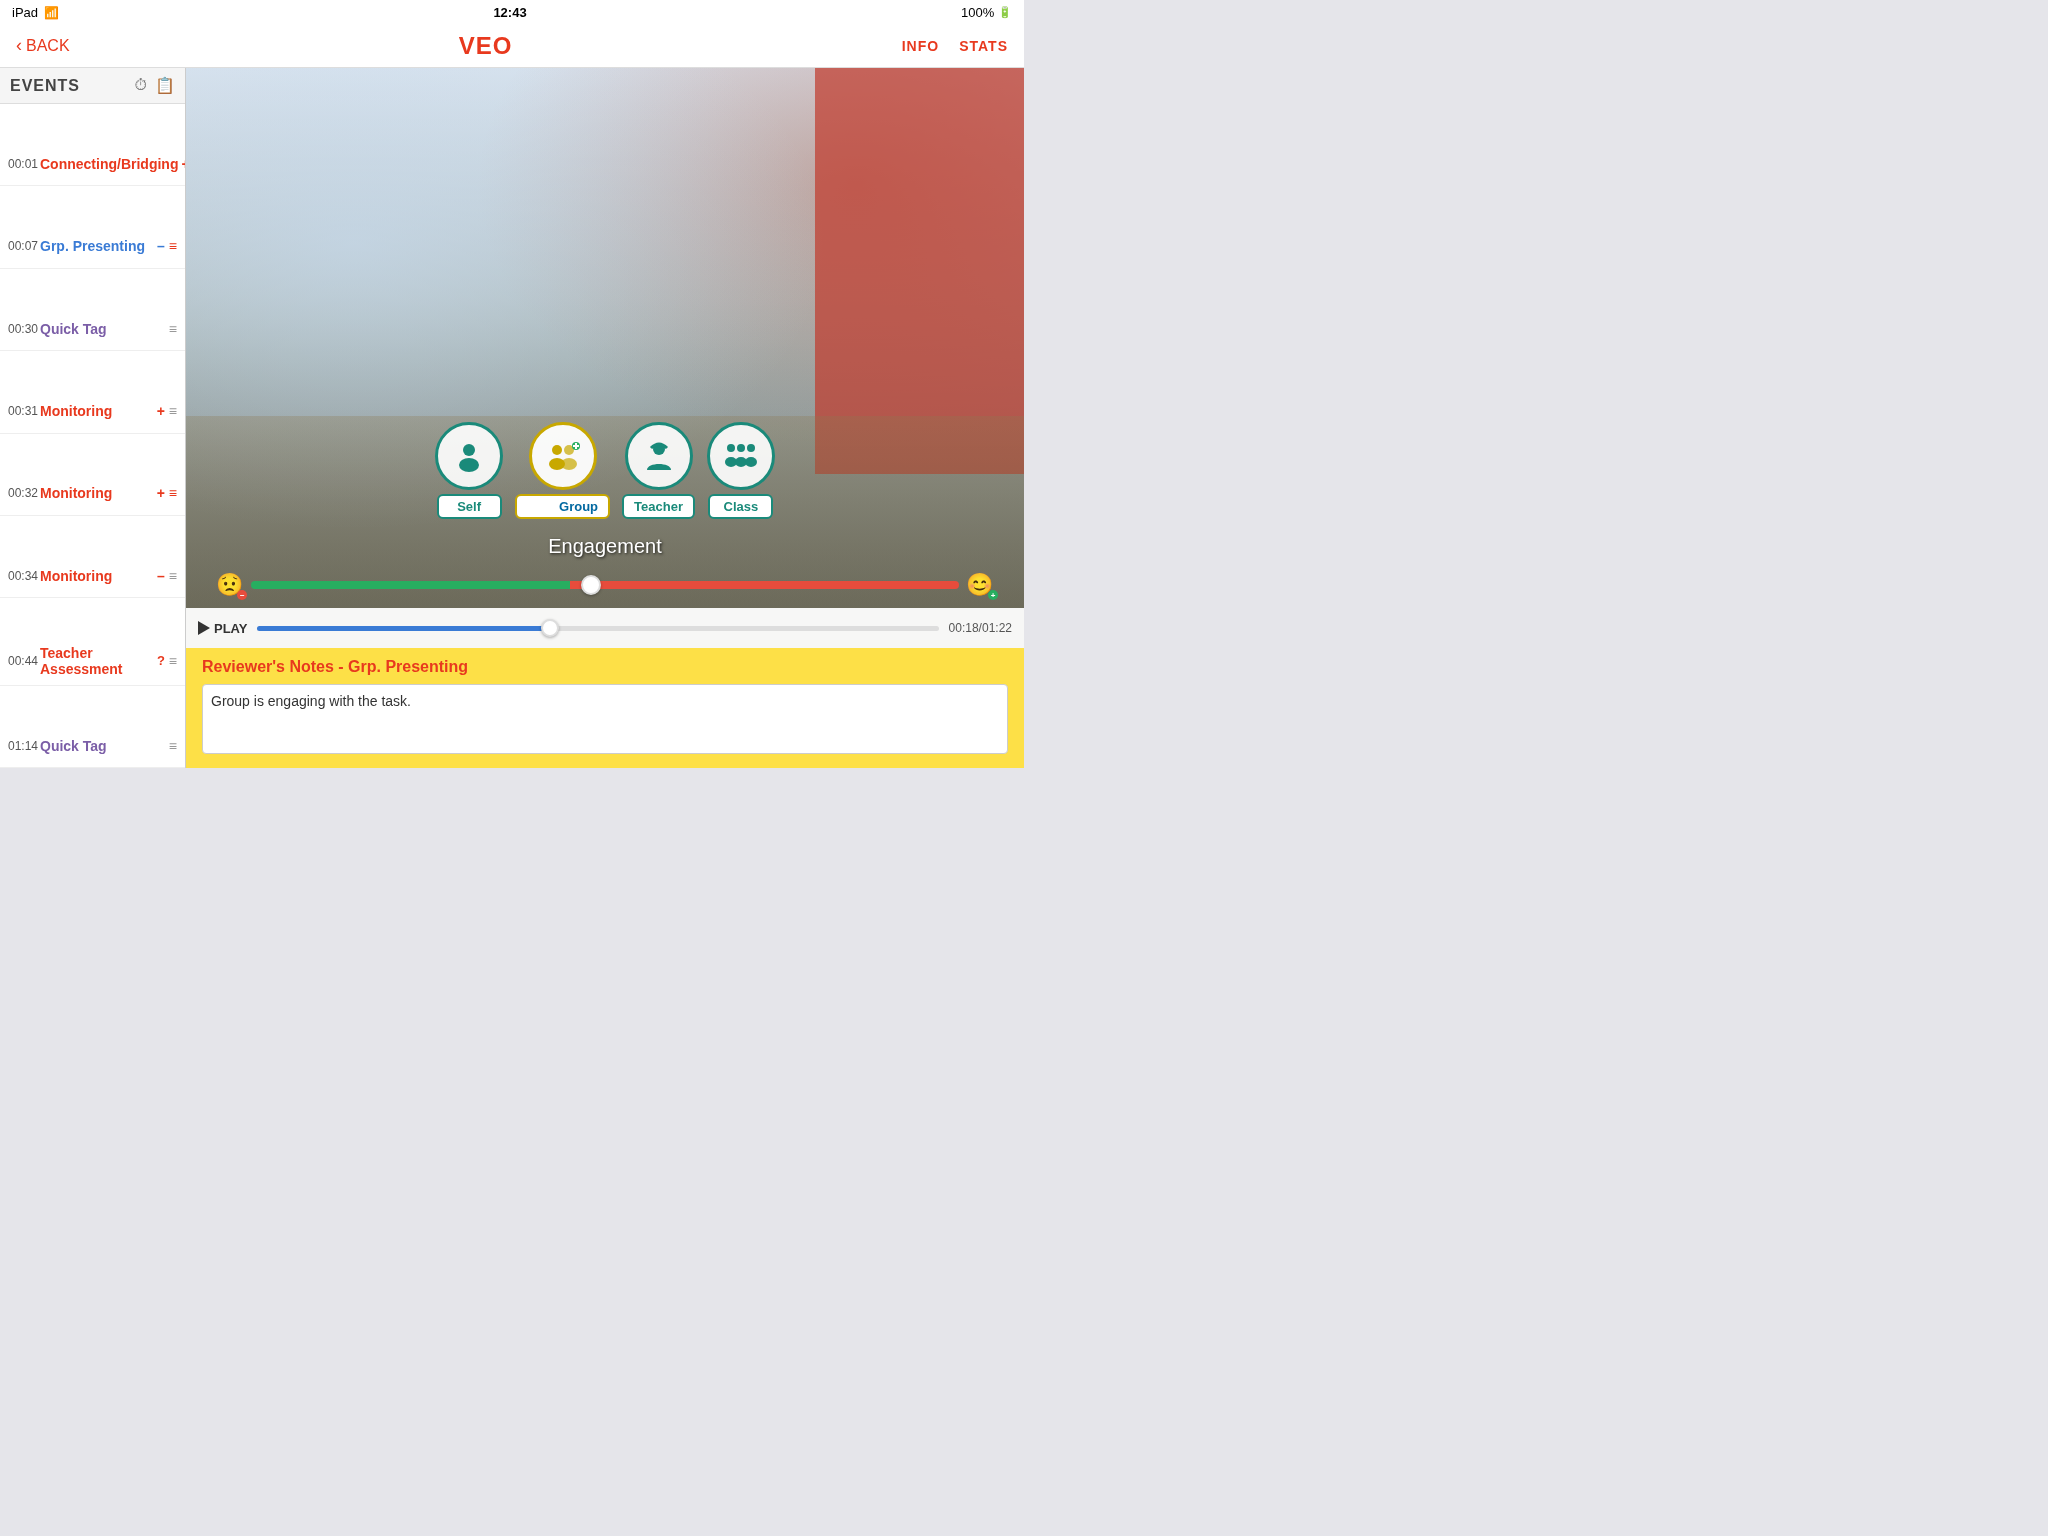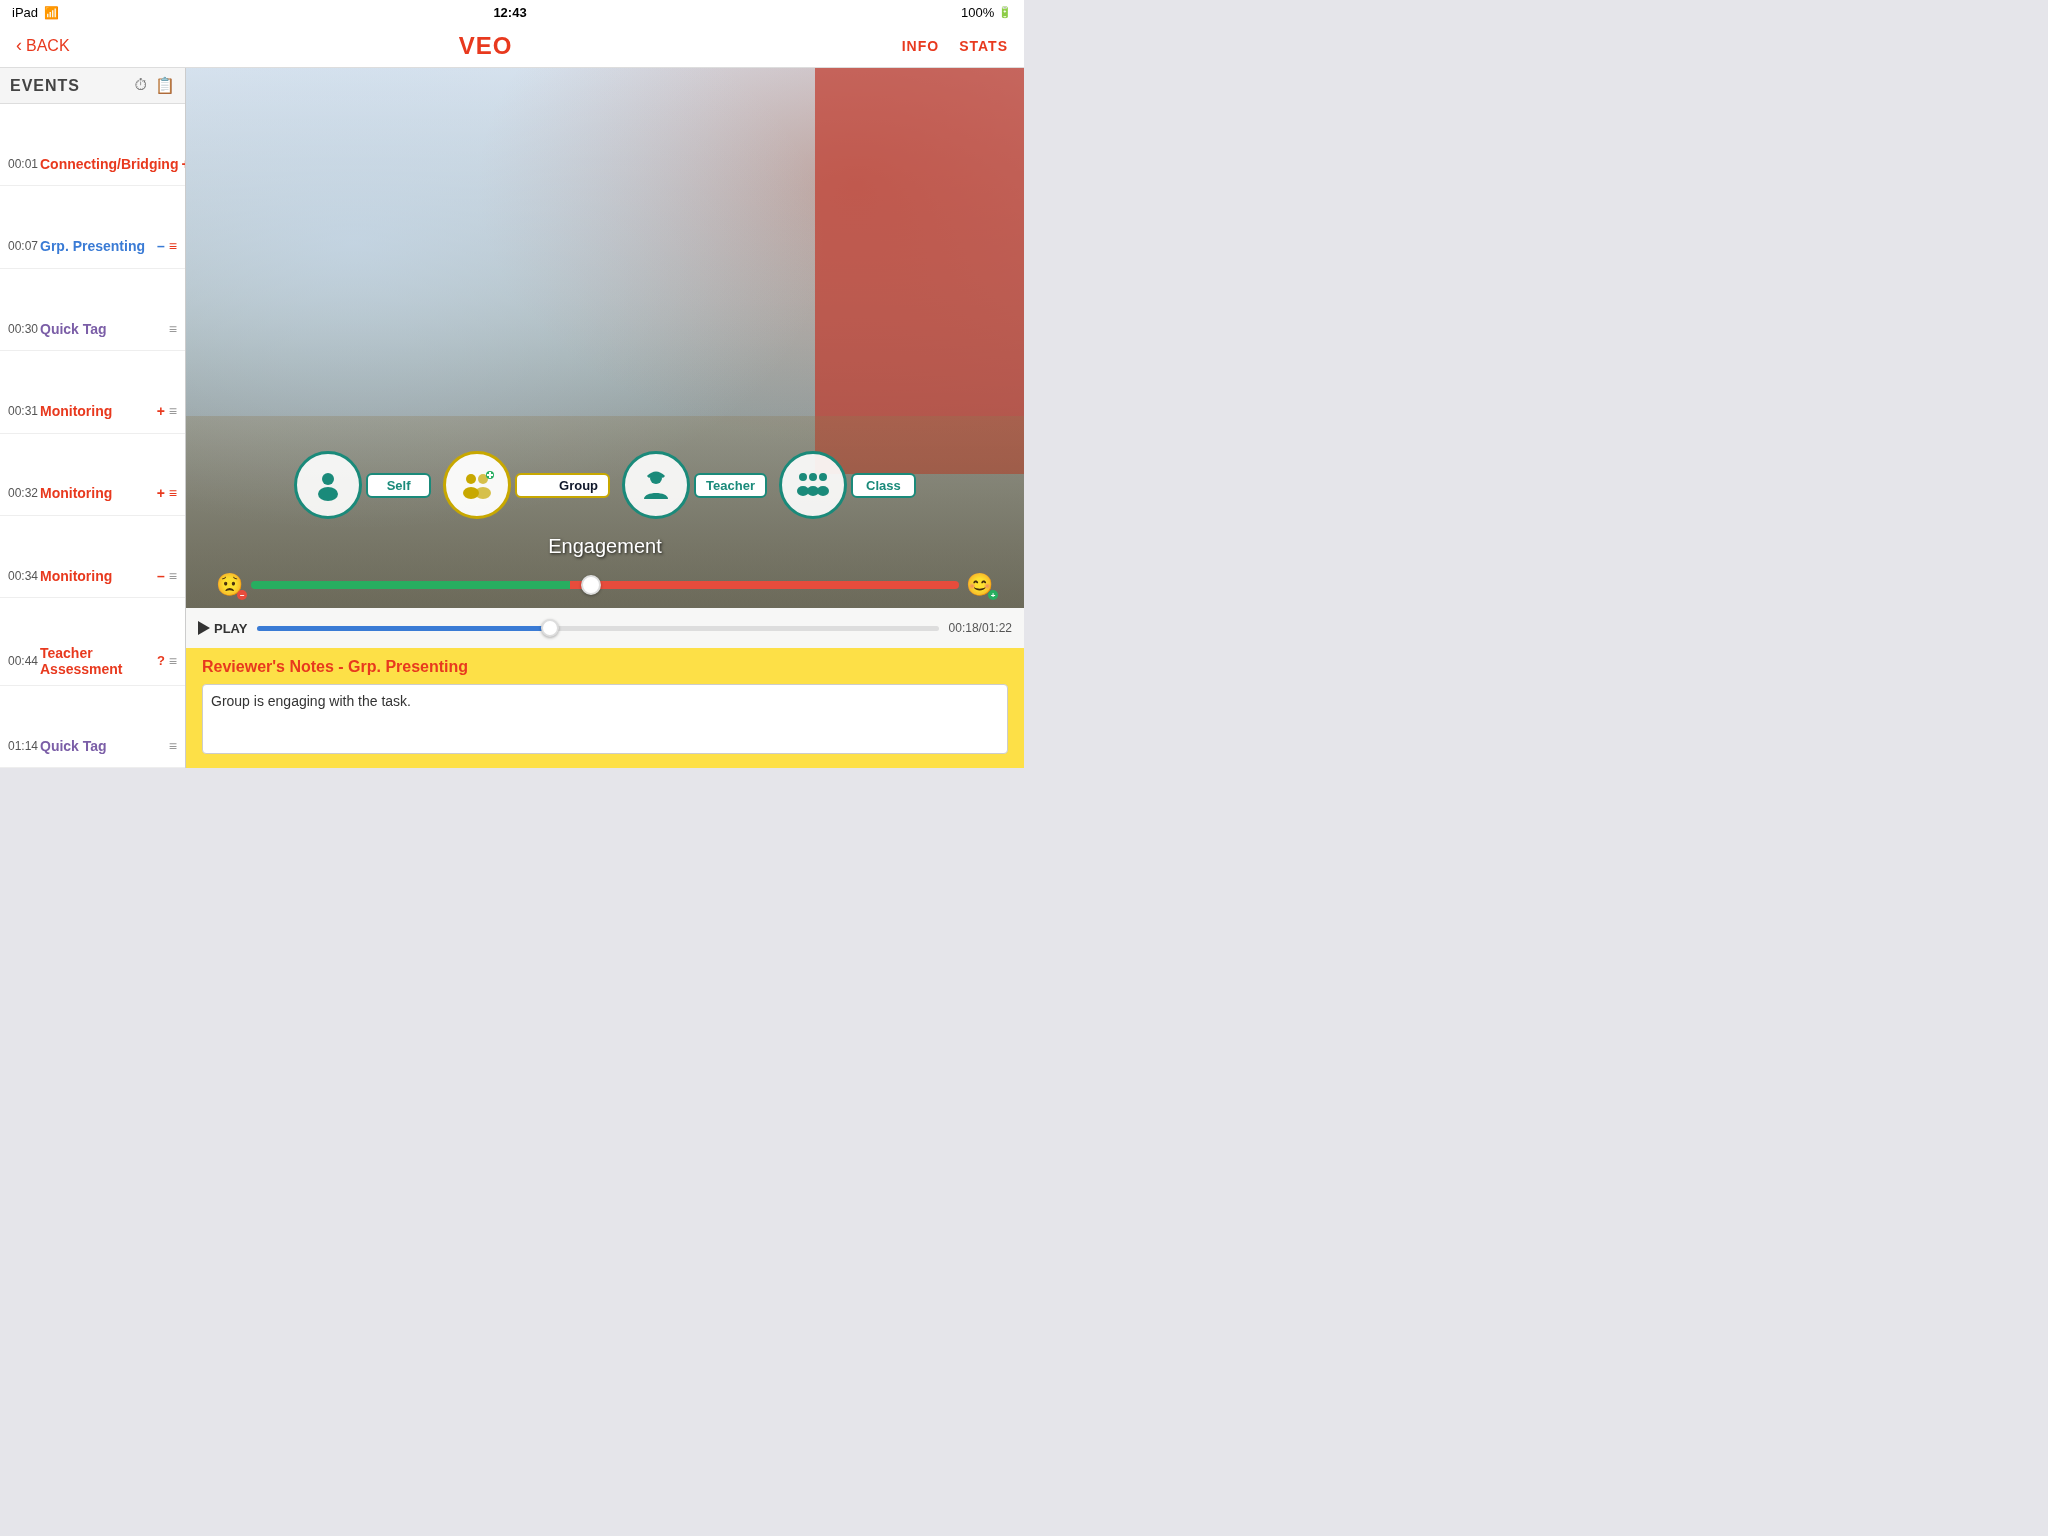--- a/index.html
+++ b/index.html
@@ -191,21 +191,21 @@
       align-items: center;
       gap: 4px;
     }
     .engagement-buttons {
       display: flex;
       gap: 12px;
       justify-content: center;
     }
     .engagement-btn {
       display: flex;
-      flex-direction: row;
+      flex-direction: column;
       align-items: center;
       gap: 4px;
       cursor: pointer;
     }
     .eng-circle {
       width: 68px;
       height: 68px;
       border-radius: 50%;
       background: rgba(255,255,255,0.9);
       border: 3px solid #1a8a7a;
@@ -224,21 +224,21 @@
       border-radius: 6px;
       padding: 3px 10px;
       font-size: 13px;
       font-weight: 700;
       color: #1a8a7a;
       min-width: 65px;
       text-align: center;
     }
     .eng-label-box.group-active {
       border-color: #c8a800;
-      color: #0f172a;
+      color: #0369a1;
       padding-left: 42px;
     }
     .engagement-title {
       font-size: 20px;
       font-weight: 400;
       color: white;
       text-shadow: 1px 1px 3px rgba(0,0,0,0.8);
       margin-top: 12px;
     }
 

